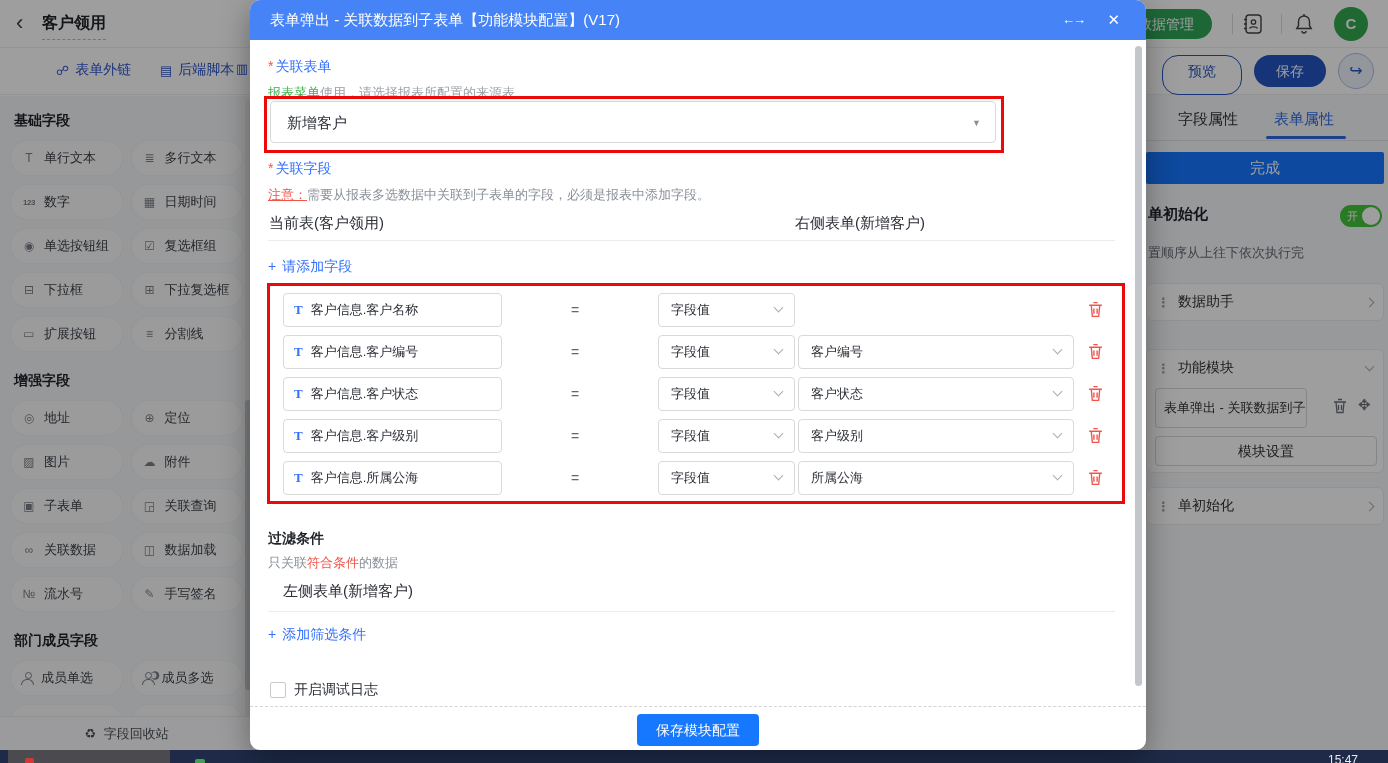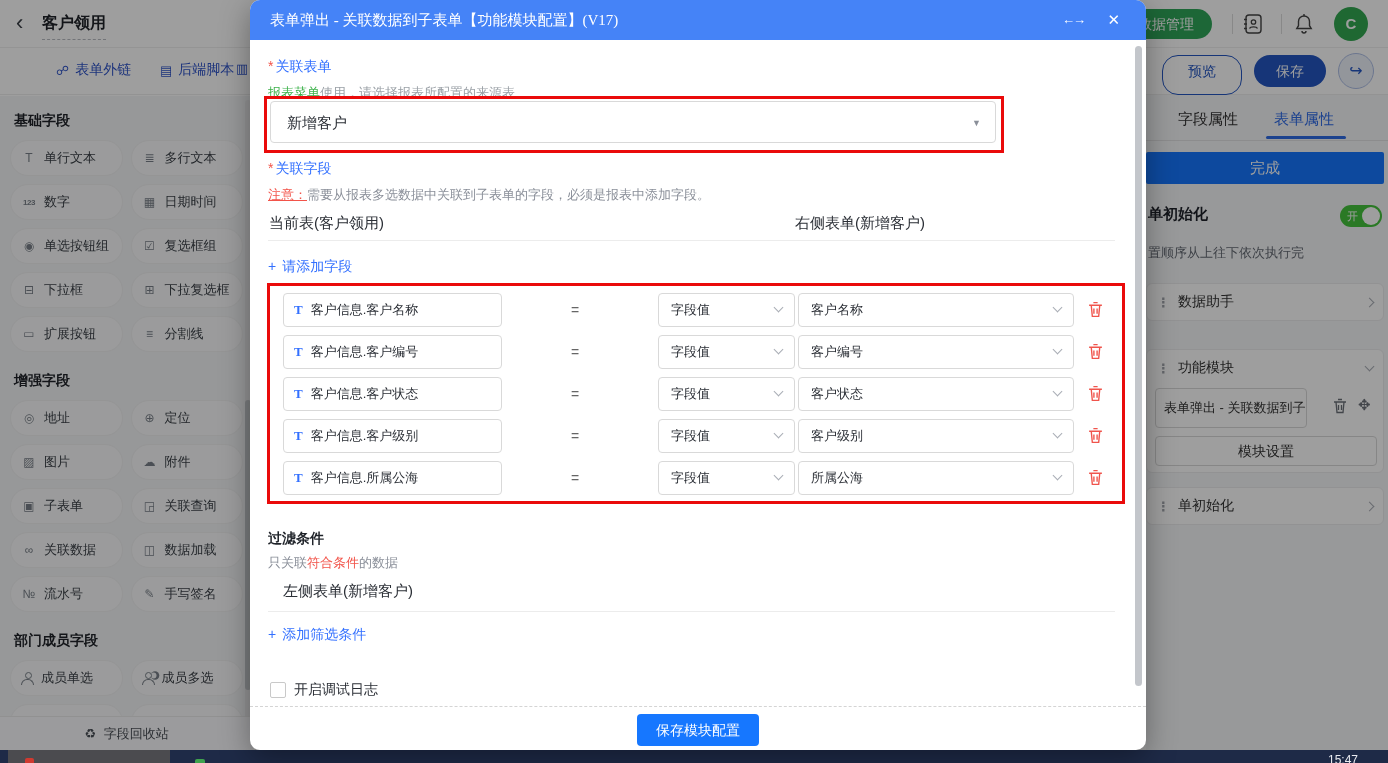--- a/index.html
+++ b/index.html
@@ -66,21 +66,21 @@
   .overlay { position:absolute; left:0; top:0; width:1388px; height:750px; background:rgba(0,0,0,0.38); z-index:5; }
   .taskbar { position:absolute; left:0; top:750px; width:1388px; height:13px; background:#1e2a47; z-index:6; }
   .tb-seg { position:absolute; left:8px; top:0; width:162px; height:13px; background:#4b4b4f; }
   .tb-red { position:absolute; left:25px; top:8px; width:9px; height:5px; background:#d03a30; border-radius:2px 2px 0 0; }
   .tb-green { position:absolute; left:195px; top:9px; width:10px; height:4px; background:#3fa24e; border-radius:2px 2px 0 0; }
   .tb-clock { position:absolute; left:1328px; top:3px; color:#e8eaf0; font-size:12px; }
 
   
   .modal { position:absolute; left:250px; top:0; width:896px; height:750px; background:#fff; border-radius:10px; box-shadow:0 8px 30px rgba(0,0,0,0.35); z-index:10; }
   .m-header { position:absolute; left:0; top:0; width:896px; height:40px; background:#4583f7; border-radius:10px 10px 0 0; }
-  .m-title { position:absolute; left:20px; top:0; height:28px; line-height:40px; color:#fff; font-size:15px;font-family:Liberation Serif, serif; }
+  .m-title { position:absolute; left:20px; top:0; height:28px; line-height:40px; color:#fff; font-size:15px; }
   .m-expand { position:absolute; right:62px; top:0; height:40px; line-height:40px; color:#fff; font-size:13px; letter-spacing:-2px; cursor:pointer; }
   .m-close { position:absolute; right:26px; top:0; height:40px; line-height:40px; color:#fff; font-size:15px; cursor:pointer; }
   .m-scroll { position:absolute; left:885px; top:46px; width:7px; height:640px; background:#c3c6cb; border-radius:4px; }
 
   .m-label { position:absolute; left:18px; font-size:14px; color:#3370ff; font-weight:500; }
   .m-label .req { color:#f2544a; margin-right:2px; }
   .m-hint { position:absolute; left:18px; font-size:13px; color:#9aa0a6; }
   .m-hint .g { color:#3cb14a; }
   .m-select-lg { position:absolute; left:20px; top:101px; width:726px; height:42px; border:1px solid #d9d9d9; border-radius:4px; background:#fff; }
   .m-select-lg .val { position:absolute; left:16px; top:0; line-height:42px; font-size:15px; color:#2b2f36; }
@@ -360,24 +360,20 @@
     <div class="map-row" style="top:293px">
       <div class="fld-box">
           <span class="ticon">T</span>
           <span class="ftext">客户信息.客户名称</span>
         </div>
       <div class="eq">=</div>
       <div class="sel mid">
           <span class="sval">字段值</span>
           <span class="chev down schev"></span>
         </div>
-      <div class="sel tgt">
-          <span class="sval">客户名称</span>
-          <span class="chev down schev"></span>
-        </div>
       <span class="row-trash"><svg width="15" height="17" viewBox="0 0 14 16">
             <path d="M1 4h12M5 1.5h4M3 4l1 10.5h6L11 4M5.5 7v5M8.5 7v5" stroke="currentColor" fill="none" stroke-width="1.3"></path>
           </svg></span>
     </div>
     <div class="map-row" style="top:335px">
       <div class="fld-box">
           <span class="ticon">T</span>
           <span class="ftext">客户信息.客户编号</span>
         </div>
       <div class="eq">=</div>

